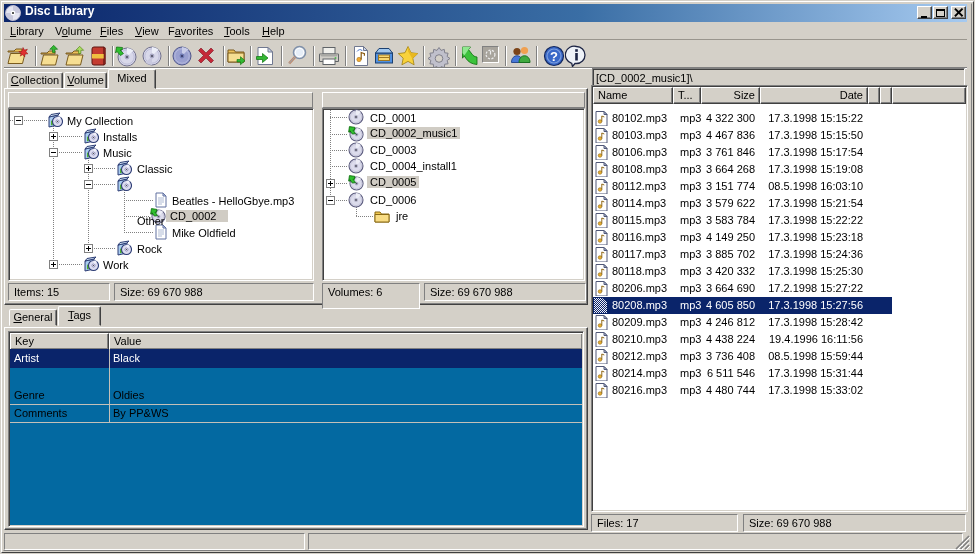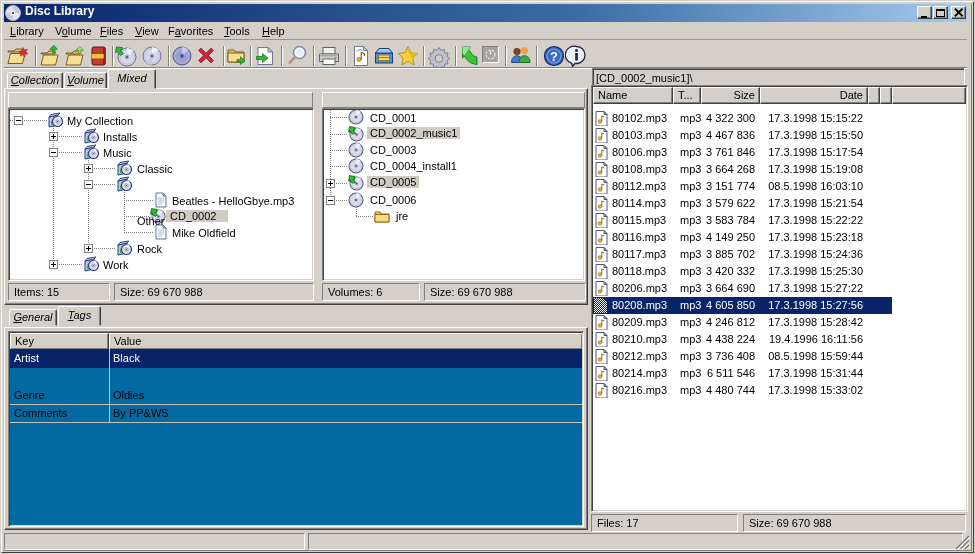--- a/index.html
+++ b/index.html
@@ -17,21 +17,21 @@
 .tbtn { top:6px; width:15px; height:13px; background:#d4d0c8; border:1px solid; border-color:#fff #404040 #404040 #fff; box-shadow:inset -1px -1px 0 #808080; }
 
 #menubar { left:4px; top:22px; width:963px; height:18px; border-bottom:1px solid #99958d; }
 .mi { position:absolute; top:3px; }
 .mi u { text-decoration-thickness:1px; }
 
 #toolbar { left:4px; top:41px; width:963px; height:27px; border-bottom:1px solid #808080; box-shadow:0 1px 0 #fff; }
 .ti { position:absolute; top:4px; width:22px; height:22px; }
 .tsep { position:absolute; top:5px; width:2px; height:20px; border-left:1px solid #808080; border-right:1px solid #fff; }
 
-.tab { position:absolute; background:#d4d0c8; border:1px solid; border-color:#fff #404040 transparent #fff; border-top-left-radius:2px; border-top-right-radius:2px; box-shadow:inset -1px 0 0 #808080; text-align:center;font-style:italic; }
+.tab { position:absolute; background:#d4d0c8; border:1px solid; border-color:#fff #404040 transparent #fff; border-top-left-radius:2px; border-top-right-radius:2px; box-shadow:inset -1px 0 0 #808080; text-align:center; }
 
 .pagebody { background:#d4d0c8; border:1px solid; border-color:#fff #404040 #404040 #fff; box-shadow:inset -1px -1px 0 #808080, inset 1px 1px 0 #d4d0c8; }
 .hdrbar { background:#d4d0c8; border:1px solid; border-color:#fff #808080 #808080 #fff; }
 .sunkwhite { background:#fff; border:1px solid; border-color:#808080 #fff #fff #808080; box-shadow:inset 1px 1px 0 #404040, inset -1px -1px 0 #d4d0c8; }
 .statbox { background:#d4d0c8; border:1px solid; border-color:#808080 #fff #fff #808080; }
 .statbox span { position:absolute; left:5px; top:2px; white-space:pre; }
 .dot-h { position:absolute; height:1px; background-image:repeating-linear-gradient(to right,#808080 0 1px,transparent 1px 2px); }
 .dot-v { position:absolute; width:1px; background-image:repeating-linear-gradient(to bottom,#808080 0 1px,transparent 1px 2px); }
 .expbox { position:absolute; width:9px; height:9px; background:#fff; border:1px solid #808080; }
 .expbox:before { content:""; position:absolute; left:1px; top:3px; width:5px; height:1px; background:#000; }
@@ -366,21 +366,21 @@
       <use href="#i-folder"></use>
     </svg>
   <div class="tlabel" style="left:46px; top:3px;">CD_0001</div>
   <div class="tlabel hl" style="left:45px; top:19px; padding:0 3px;">CD_0002_music1</div>
   <div class="tlabel" style="left:46px; top:35px;">CD_0003</div>
   <div class="tlabel" style="left:46px; top:51px;">CD_0004_install1</div>
   <div class="tlabel hl" style="left:45px; top:68px; padding:0 3px;">CD_0005</div>
   <div class="tlabel" style="left:46px; top:85px;">CD_0006</div>
   <div class="tlabel" style="left:72px; top:101px;">jre</div>
 </div>
-<div class="abs statbox" style="left:322px; top:283px; width:98px; height:18px;">
+<div class="abs statbox" style="left:322px; top:283px; width:98px; height:26px;">
     <span>Volumes: 6</span>
   </div>
 <div class="abs statbox" style="left:424px; top:283px; width:162px; height:18px;">
     <span>Size: 69 670 988</span>
   </div>
 
 <div class="abs tab" style="left:9px; top:309px; width:48px; height:17px;"><span style="position:relative;top:1px"><u>G</u>eneral</span></div>
 <div class="abs pagebody" style="left:4px; top:327px; width:584px; height:203px;"></div>
 <div class="abs tab" style="left:58px; top:306px; width:43px; height:20px; border-bottom:1px solid #d4d0c8;"><span style="position:relative;top:2px"><u>T</u>ags</span></div>
 <div class="abs sunkwhite" id="kvtable" style="left:8px; top:331px; width:576px; height:196px;"></div>
@@ -504,21 +504,21 @@
       <span class="c3">3 420 332</span>
       <span class="c4">17.3.1998 15:25:30</span>
     </div>
 <div class="lrow" style="top:193px;">
       <svg style="left:1px; top:1px" width="14" height="15" viewBox="0 0 13 15">
         <use href="#i-mp3"></use>
       </svg>
       <span class="c1">80206.mp3</span>
       <span class="c2">mp3</span>
       <span class="c3">3 664 690</span>
-      <span class="c4">17.3.1998 15:27:22</span>
+      <span class="c4">17.2.1998 15:27:22</span>
     </div>
 <div class="lrow sel" style="top:210px;">
       <div style="position:absolute;left:1px;top:1px;width:13px;height:15px;background:conic-gradient(#0a246a 25%,#f0f0f8 0 50%,#0a246a 0 75%,#f0f0f8 0) 0 0/2px 2px;clip-path:polygon(0 0,62% 0,100% 27%,100% 100%,0 100%);"></div>
       <span class="c1">80208.mp3</span>
       <span class="c2">mp3</span>
       <span class="c3">4 605 850</span>
       <span class="c4">17.3.1998 15:27:56</span>
     </div>
 <div class="lrow" style="top:227px;">
       <svg style="left:1px; top:1px" width="14" height="15" viewBox="0 0 13 15">

